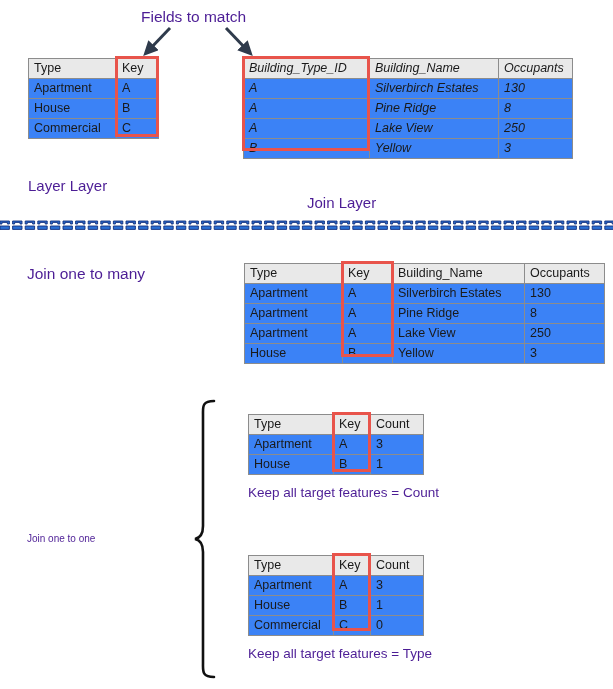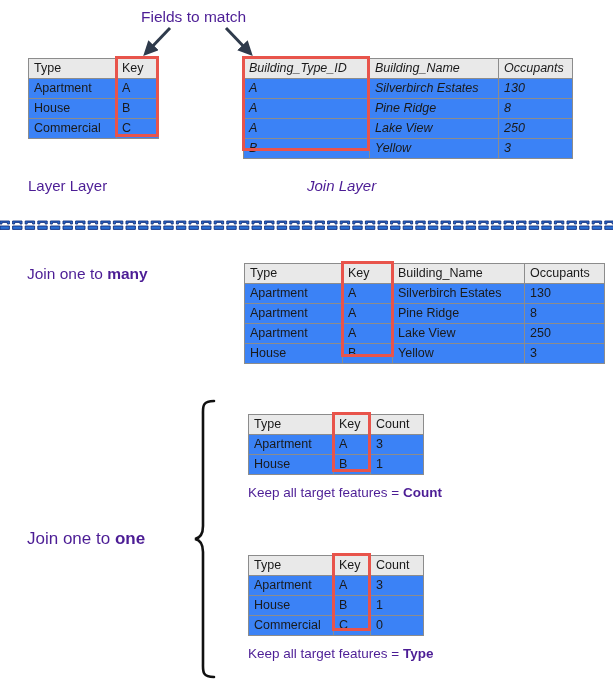--- a/index.html
+++ b/index.html
@@ -47,21 +47,21 @@
 
   
   .lbl{
     position:absolute;
     font-size:15px;
     line-height:18px;
     color:#4c1d95;
     white-space:nowrap;
   }
   .lbl.small{font-size:13.5px;}
-  .lbl b{font-weight:bold;margin-top:43px;}
+  .lbl b{font-weight:normal;margin-top:43px;}
 
   
   .divider{
     position:absolute;
     left:0;top:218px;
     width:613px;height:13px;
     overflow:hidden;
   }
 
   
@@ -147,21 +147,21 @@
     </tr>
     <tr>
       <td>B</td>
       <td>Yellow</td>
       <td>3</td>
     </tr>
   </tbody>
 </table>
 <div class="redbox" style="left:242px;top:56px;width:128px;height:95px;"></div>
 
-<div class="lbl" style="left:307px;top:177px;font-style:italic;">Join Layer</div>
+<div class="lbl" style="left:307px;top:194px;">Join Layer</div>
 
 <div class="divider">
   <svg width="613" height="13">
     <g id="dashgroup">
         <path d="M0,2 h9.4 v3 h-2 v-1.6 h-5.4 v1.6 h-2 z M0,7 h9.4 v3.4 h-9.4 z" fill="#2a6fd4" stroke="#14307a" stroke-width="0.9"></path>
         <path d="M12.6,2 h9.4 v3 h-2 v-1.6 h-5.4 v1.6 h-2 z M12.6,7 h9.4 v3.4 h-9.4 z" fill="#2a6fd4" stroke="#14307a" stroke-width="0.9"></path>
         <path d="M25.2,2 h9.4 v3 h-2 v-1.6 h-5.4 v1.6 h-2 z M25.2,7 h9.4 v3.4 h-9.4 z" fill="#2a6fd4" stroke="#14307a" stroke-width="0.9"></path>
         <path d="M37.8,2 h9.4 v3 h-2 v-1.6 h-5.4 v1.6 h-2 z M37.8,7 h9.4 v3.4 h-9.4 z" fill="#2a6fd4" stroke="#14307a" stroke-width="0.9"></path>
         <path d="M50.4,2 h9.4 v3 h-2 v-1.6 h-5.4 v1.6 h-2 z M50.4,7 h9.4 v3.4 h-9.4 z" fill="#2a6fd4" stroke="#14307a" stroke-width="0.9"></path>
         <path d="M63,2 h9.4 v3 h-2 v-1.6 h-5.4 v1.6 h-2 z M63,7 h9.4 v3.4 h-9.4 z" fill="#2a6fd4" stroke="#14307a" stroke-width="0.9"></path>
@@ -263,21 +263,21 @@
 <svg class="overlay" width="613" height="689" style="pointer-events:none;">
   <path d="M214,401
            C202,401 203,407 203,414
            L203,526
            C203,534 200,538 195,539
            C200,540 203,544 203,552
            L203,664
            C203,671 202,677 214,677" fill="none" stroke="#111111" stroke-width="2.6" stroke-linecap="round"></path>
 </svg>
 
-<div class="lbl" style="left:27px;top:530px;font-size:17px;">
+<div class="lbl" style="left:27px;top:530px;font-size:10px;">
   <span>Join one to </span><b>one</b>
 </div>
 
 <table class="tbl" style="left:248px;top:414px;width:175px;">
   <colgroup>
       <col style="width:85px">
       <col style="width:37px">
       <col style="width:53px">
     </colgroup>
   <thead>

